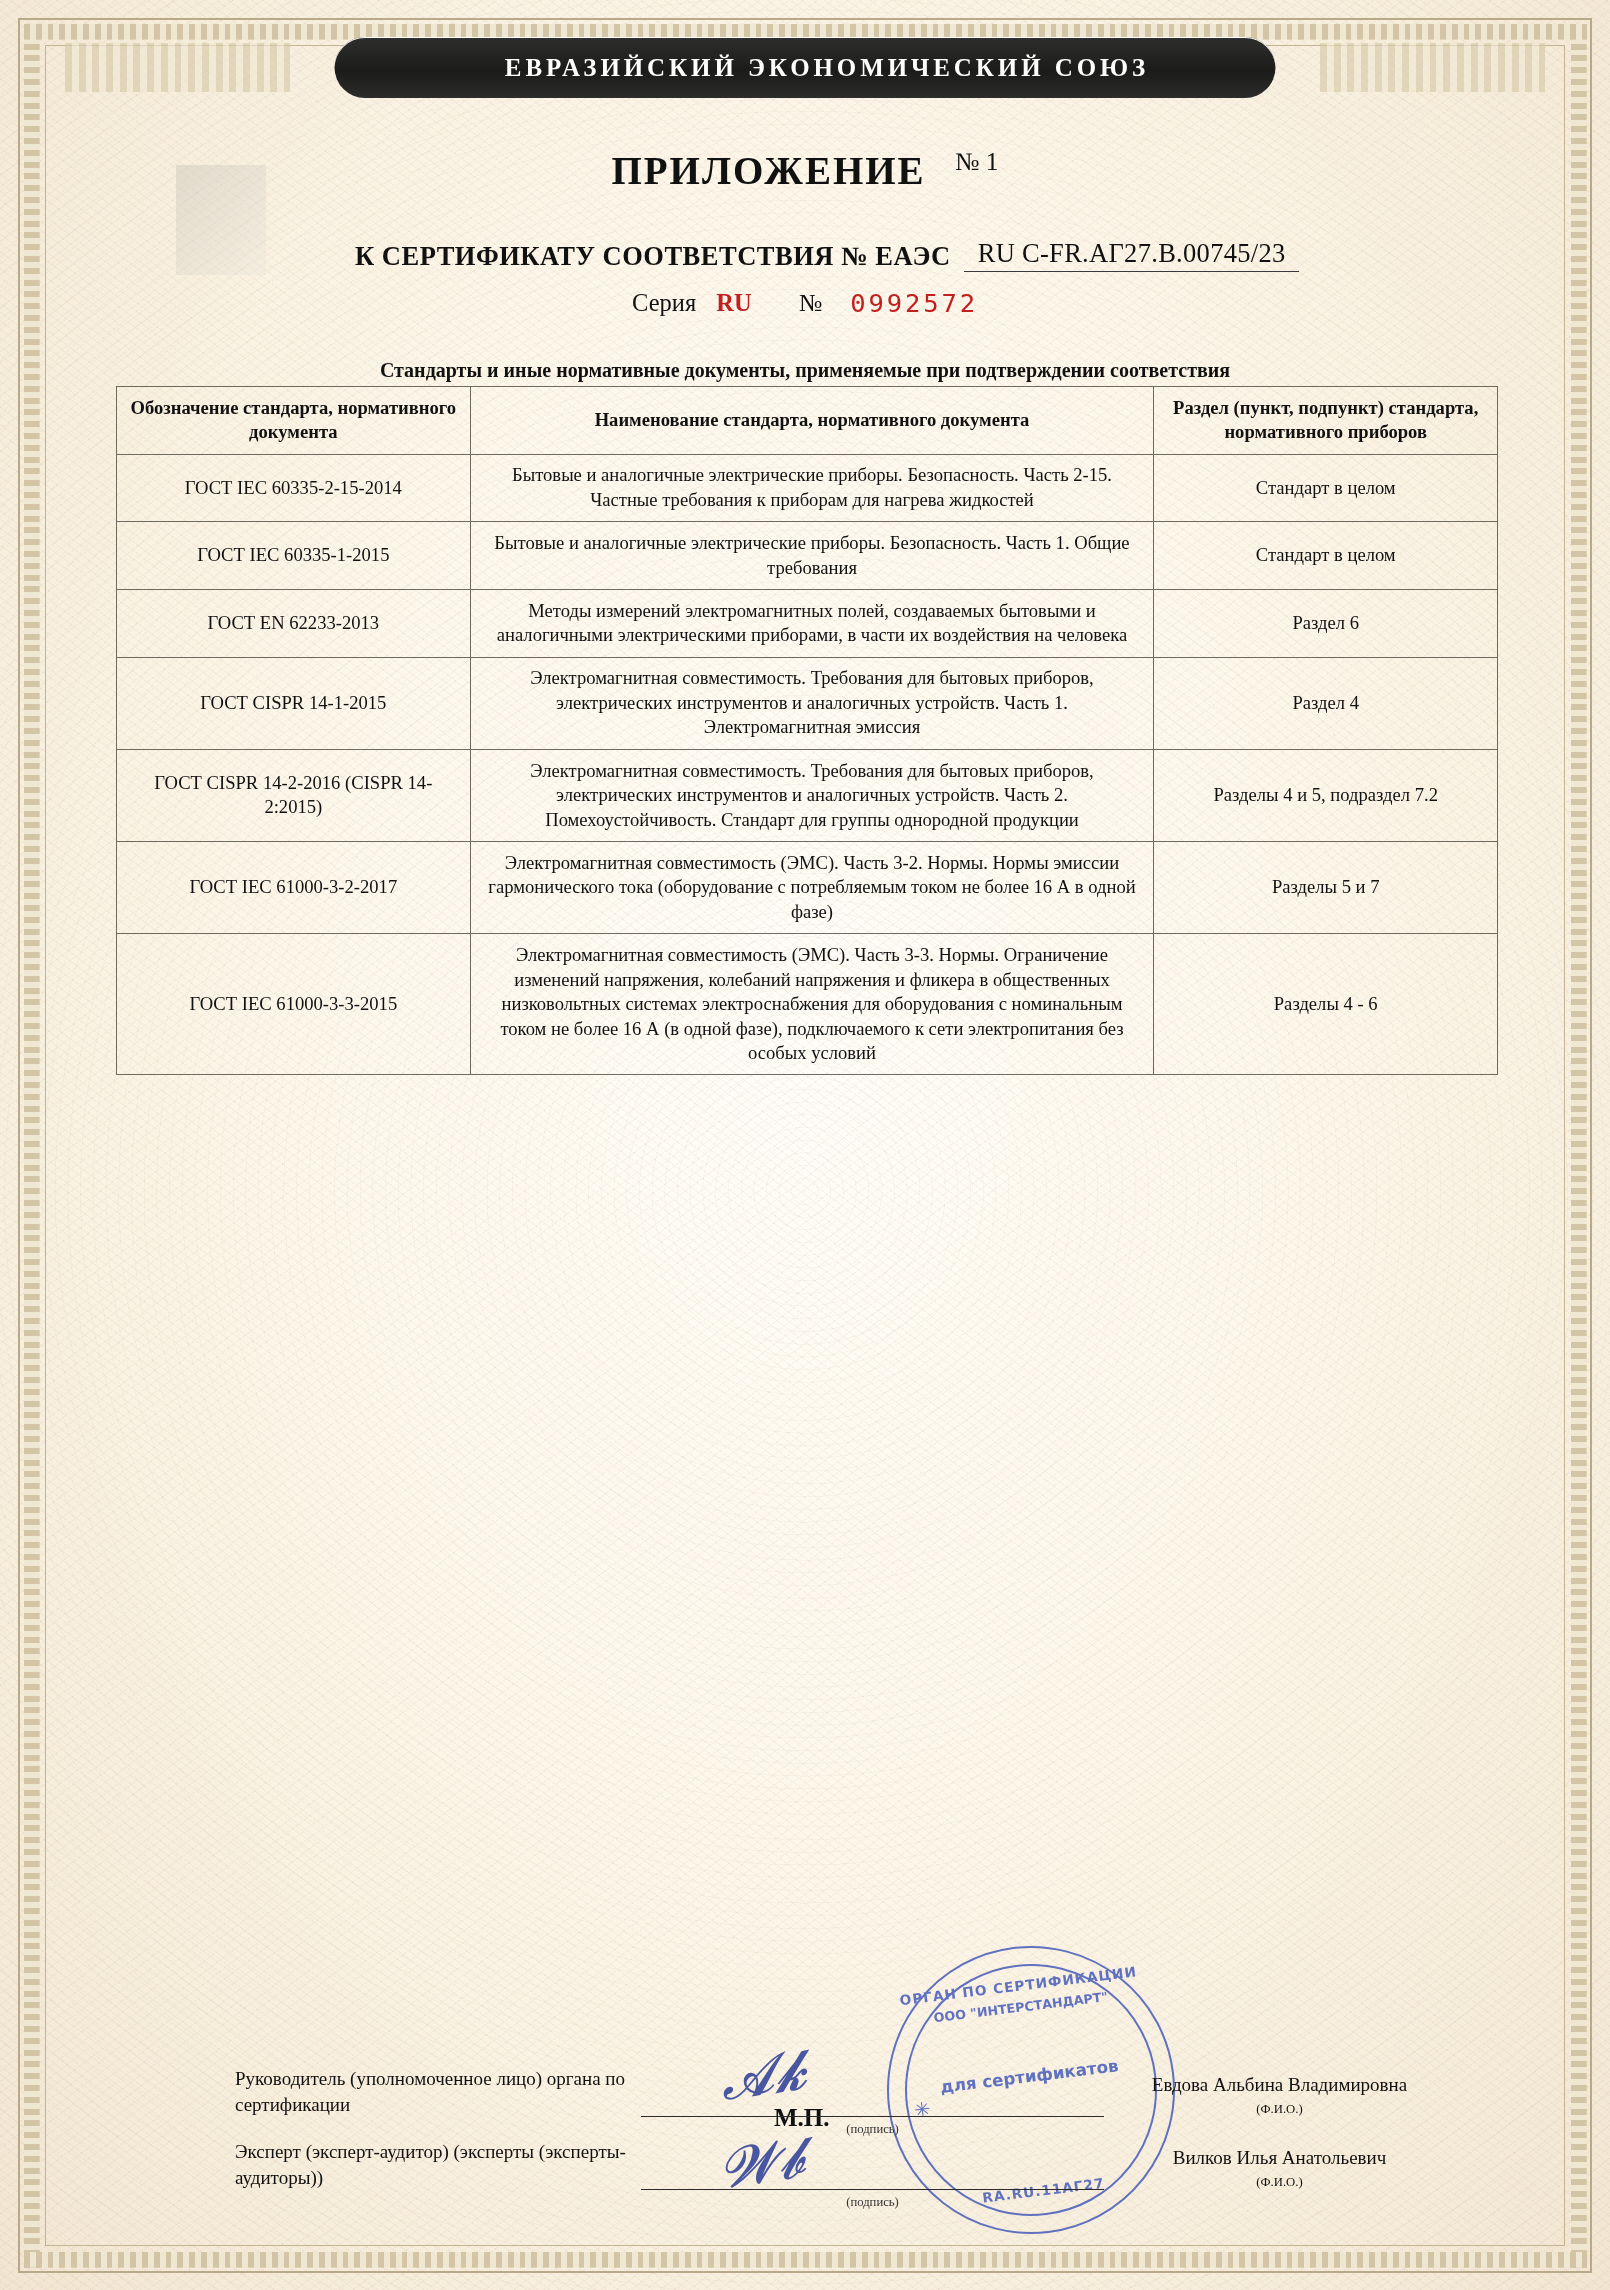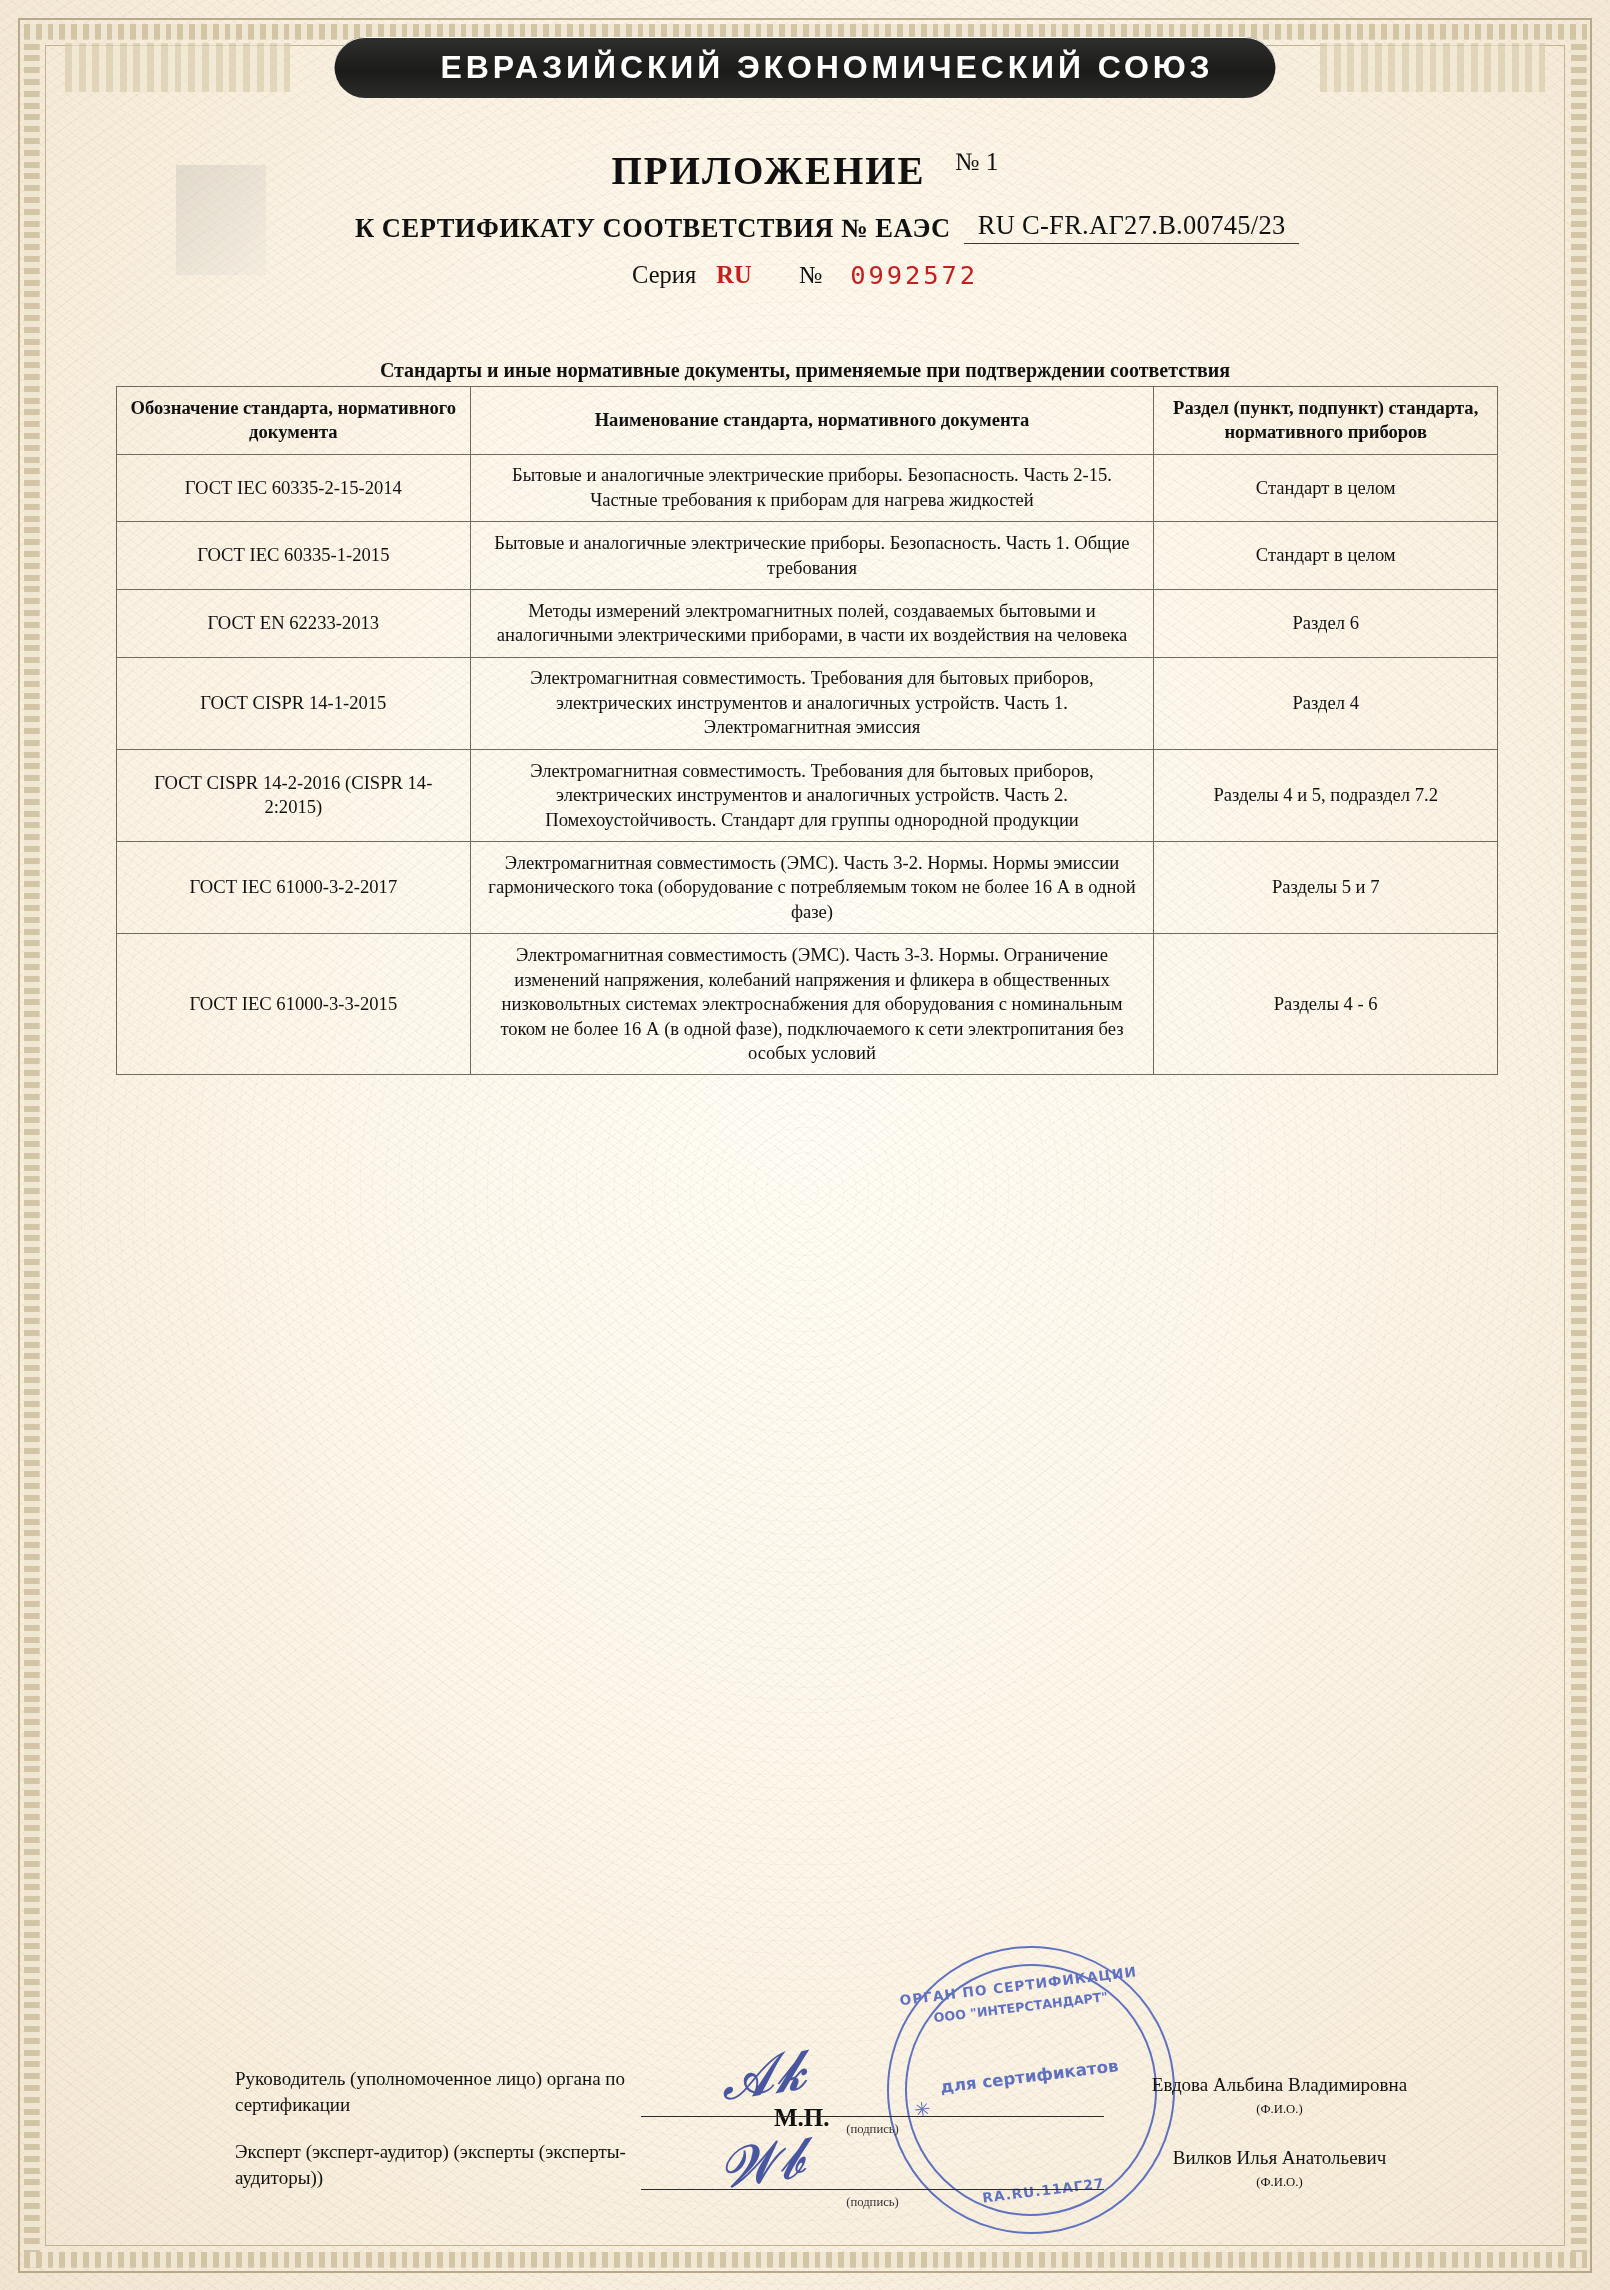--- a/index.html
+++ b/index.html
@@ -52,22 +52,22 @@
   
   .banner{
     position:absolute;left:50%;transform:translateX(-50%);
     top:37px;width:941px;height:61px;
     background:linear-gradient(180deg,#2f2f2d 0%,#1b1b19 55%,#2c2c2a 100%);
     border-radius:33px;
     display:flex;align-items:center;justify-content:center;
     box-shadow:0 1px 0 #fff inset;
   }
   .banner .txt{
-    color:#fff;font-family:Liberation Sans, sans-serif;
-    font-weight:bold;font-size:32px;letter-spacing:3.9px;
+    color:#fff;font-family:Liberation Serif, serif;
+    font-weight:bold;font-size:25px;letter-spacing:3.9px;
     white-space:nowrap;
     margin-left:44px;
   }
   .banner-wing{
     position:absolute;top:43px;width:225px;height:49px;
     background:repeating-linear-gradient(90deg,#d6c9a8 0 6.9px,#f0e8d3 6.9px 13.7px);
     opacity:.65;
   }
   .wing-l{left:65px;}
   .wing-r{right:65px;}
@@ -82,21 +82,21 @@
   .h-no{
     font-size:25.5px;display:inline-block;margin-left:25.5px;vertical-align:13.7px;
   }
   .h-sub{
     margin-top:17.6px;font-size:26.5px;font-weight:bold;
     display:flex;justify-content:center;align-items:flex-end;gap:13.7px;padding-left:44px;
   }
   .h-sub .label{letter-spacing:0.5px;}
   .h-sub .num{
     font-weight:normal;font-size:26.5px;letter-spacing:0.3px;
-    border-bottom:1px solid #3a3a3a;padding:0 5.9px 2px 5.9px;min-width:323px;text-align:center;
+    border-bottom:1px solid #3a3a3a;padding:0 5.9px 2px 5.9px;min-width:323px;text-align:center;margin-top:28px;
   }
   .h-series{
     margin-top:15.7px;font-size:24.5px;
     display:flex;justify-content:center;align-items:center;gap:20px;
   }
   .h-series .ser-label{}
   .h-series .ser-val{color:#c21f1f;font-weight:bold;}
   .h-series .nm{margin-left:27.4px;}
   .h-series .nm-val{
     color:#c21f1f;font-family:"DejaVu Sans Mono", monospace;

